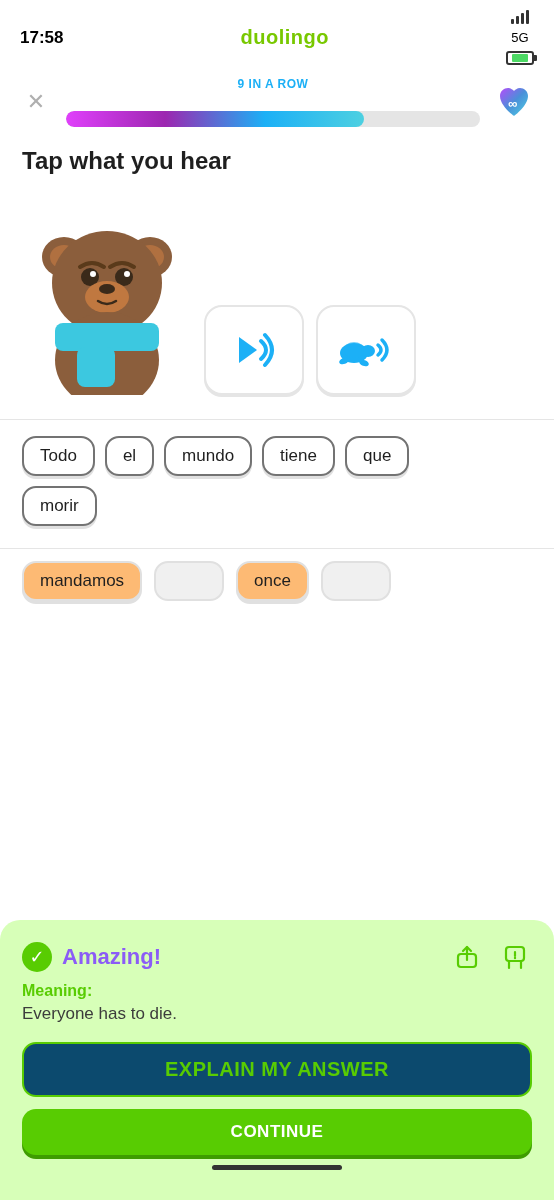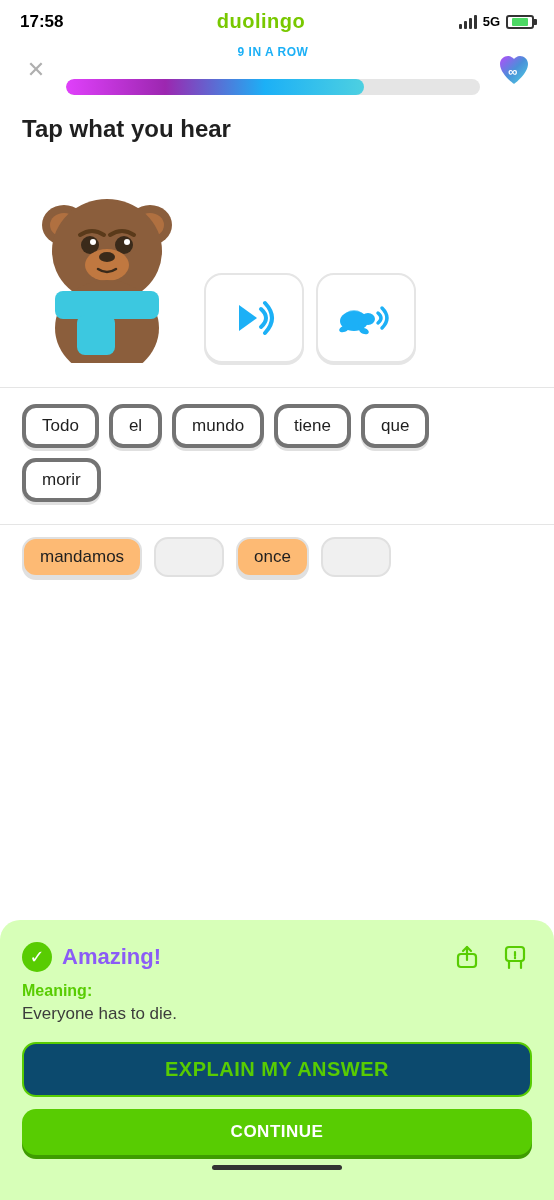--- a/index.html
+++ b/index.html
@@ -26,21 +26,22 @@
       color: #78c800;
       font-size: 20px;
       font-weight: 800;
       letter-spacing: 0.5px;
     }
     .status-icons {
       display: flex;
       align-items: center;
       gap: 6px;
       font-size: 13px;
-      font-weight: 700;
+      font-weight: 400;
+      flex-direction: column;
     }
     .battery-icon {
       display: inline-flex;
       align-items: center;
       justify-content: center;
       width: 28px;
       height: 14px;
       border: 2px solid #333;
       border-radius: 3px;
       position: relative;
@@ -168,21 +169,21 @@
     .word-bank {
       padding: 16px 0 12px;
     }
     .word-row {
       display: flex;
       flex-wrap: wrap;
       gap: 10px;
       margin-bottom: 10px;
     }
     .word-chip {
-      border: 4px solid #737373;
+      border: 2px solid #737373;
       border-radius: 14px;
       padding: 8px 16px;
       font-size: 17px;
       font-weight: 500;
       color: #1f1f1f;
       background: #fff;
       box-shadow: 0 3px 0 #e0e0e0;
       cursor: pointer;
     }
 

